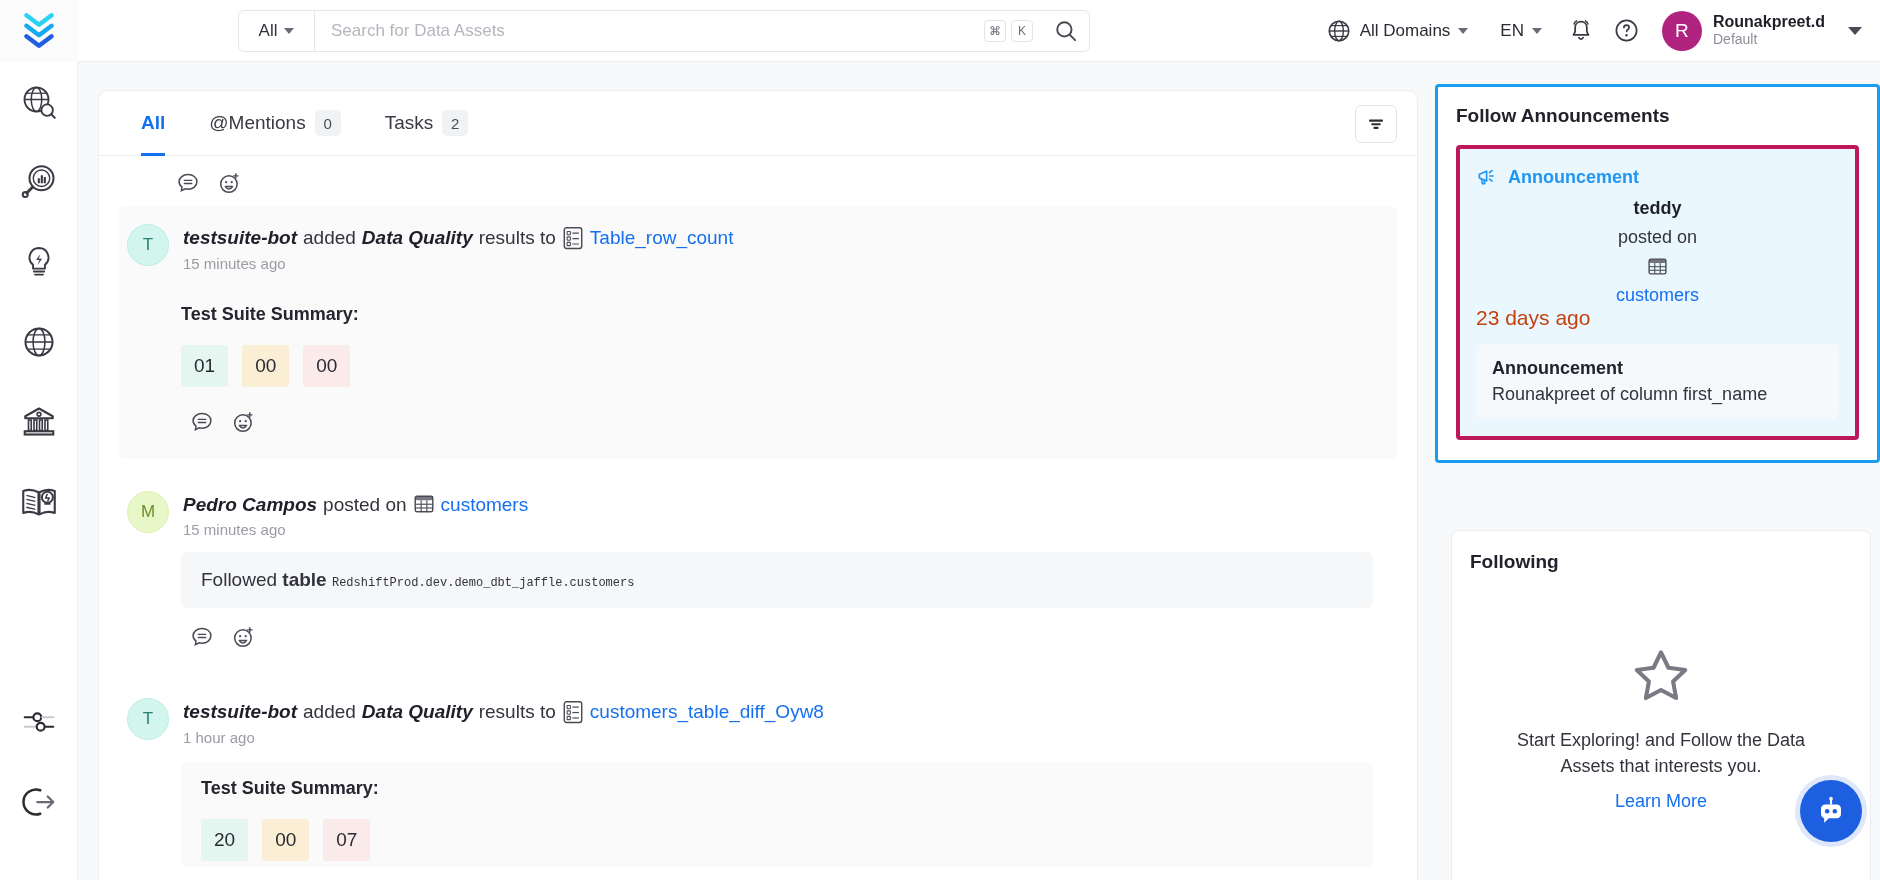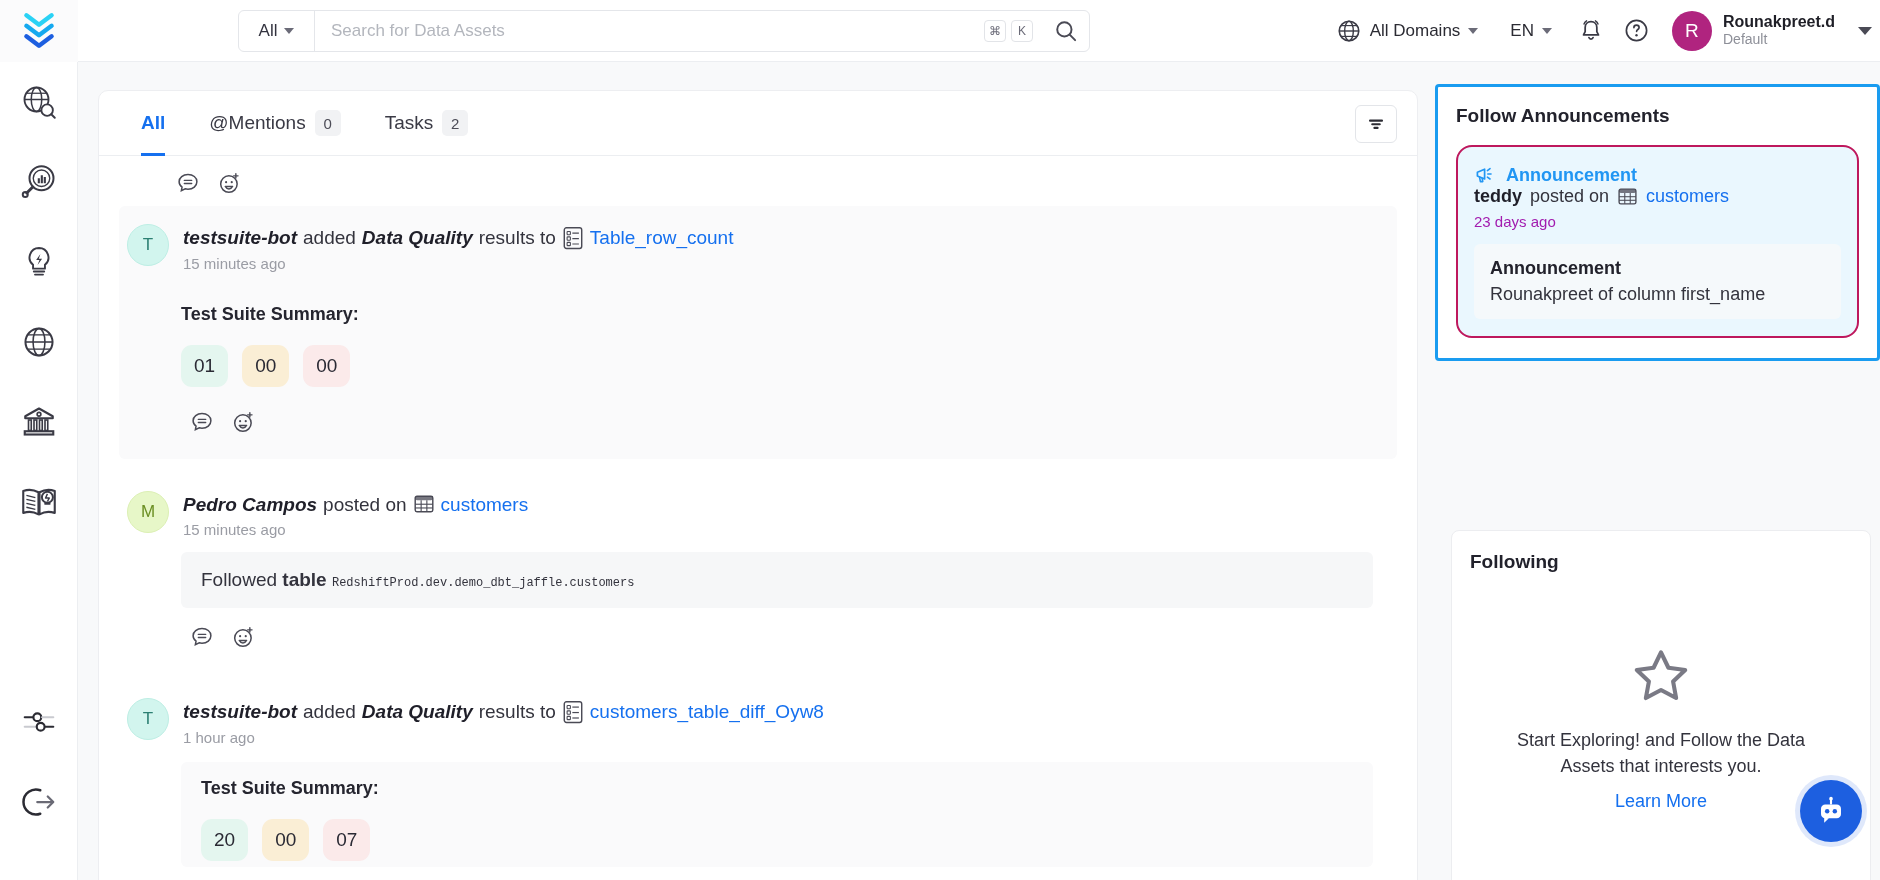--- a/index.html
+++ b/index.html
@@ -47,21 +47,21 @@
     min-width: 22px; height: 22px; border: 1px solid #e2e4e8; border-radius: 4px;
     display: flex; align-items: center; justify-content: center;
     font-size: 12px; color: #6b6b78; background: #fff; padding: 0 4px;
   }
   .search-btn {
     width: 46px; height: 40px; display: flex; align-items: center; justify-content: center;
     background: transparent; border: none; cursor: pointer;
   }
 
   .header-right {
-    margin-left: auto; display: flex; align-items: center; height: 62px; padding-right: 8px; gap: 0;
+    margin-left: auto; display: flex; align-items: center; height: 62px; padding-right: 18px; gap: 0;
   }
   .hr-item { display: flex; align-items: center; gap: 8px; padding: 0 16px; height: 62px; cursor: pointer; }
   .hr-item .label { font-size: 17px; color: #2b2b33; }
   .icon-btn { width: 46px; height: 46px; display: flex; align-items: center; justify-content: center; cursor: pointer; }
   .avatar-wrap { display: flex; align-items: center; gap: 11px; padding-left: 12px; cursor: pointer; }
   .avatar {
     width: 40px; height: 40px; border-radius: 50%; background: #b0247f;
     color: #fff; font-size: 19px; display: flex; align-items: center; justify-content: center;
   }
   .uname { font-size: 16px; font-weight: bold; color: #1f1f27; line-height: 1.15; text-align: center; }
@@ -126,21 +126,21 @@
   .fi-lines { padding-top: 1px; }
   .fi-title { font-size: 19px; color: #33333d; line-height: 1.35; display: flex; align-items: center; flex-wrap: wrap; gap: 6px; }
   .fi-title b { font-weight: bold; color: #1f1f29; font-style: italic; }
   .fi-link { color: #1570ef; text-decoration: none; cursor: pointer; }
   .fi-time { font-size: 15px; color: #9a9ca4; margin-top: 4px; }
 
   .summary-box { margin: 16px 0 0 62px; padding: 16px 0 6px 0; }
   .summary-title { font-size: 18px; font-weight: bold; color: #25252f; }
   .chips { display: flex; gap: 14px; margin-top: 20px; }
   .chip {
-    min-width: 44px; height: 42px; border-radius: 11px; display: flex; align-items: center; justify-content: center;
+    min-width: 44px; height: 42px; border-radius: 3px; display: flex; align-items: center; justify-content: center;
     font-size: 19px; color: #2a2a34; padding: 0 13px;
   }
   .chip-green { background: #e4f6ef; }
   .chip-amber { background: #faeed5; }
   .chip-red { background: #fbeaea; }
 
   .msg-box {
     margin: 14px 0 0 62px; background: #f6f7f8; border-radius: 6px;
     padding: 17px 20px; font-size: 19px; color: #33333d; width: 1192px;
   }
@@ -152,27 +152,27 @@
   .block-bg { background: #fafafb; border-radius: 6px; margin: 0 0 0 0; padding-bottom: 6px; }
 
   
   .right-col { position: absolute; top: 0; left: 1357px; width: 445px; height: 818px; }
   .ann-panel {
     position: absolute; top: 22px; left: 0; width: 445px;
     background: #fff; border: 3px solid #1a9cf0; border-radius: 4px; padding: 18px 18px 20px 18px;
   }
   .panel-title { font-size: 19px; font-weight: bold; color: #22222c; }
   .ann-card {
-    margin-top: 18px; background: #eaf7fe; border: 2px solid #be185d; border-radius: 16px;
+    margin-top: 18px; background: #eaf7fe; border: 4px solid #be185d; border-radius: 4px;
     padding: 17px 16px;
   }
   .ann-kind { display: flex; align-items: center; gap: 10px; font-size: 18px; font-weight: bold; color: #2196f3; }
-  .ann-line { font-size: 18px; color: #33333d; display: flex; align-items: center; gap: 8px; flex-wrap: wrap; }
+  .ann-line { margin-top: 10px; font-size: 18px; color: #33333d; display: flex; align-items: center; gap: 8px; flex-wrap: wrap; flex-direction: column; }
   .ann-line b { font-weight: bold; color: #1f1f29; }
-  .ann-time { margin-top: 6px; font-size: 15px; color: #a21caf; }
+  .ann-time { font-size: 21px; color: #c2410c; }
   .ann-body { margin-top: 14px; background: #f5f9fb; border-radius: 6px; padding: 14px 16px; }
   .ann-body-title { font-size: 18px; font-weight: bold; color: #22222c; }
   .ann-body-text { margin-top: 5px; font-size: 18px; color: #33333d; }
 
   .following-panel {
     position: absolute; top: 468px; left: 16px; width: 420px; height: 380px;
     background: #fff; border: 1px solid #ecedf0; border-radius: 8px; padding: 20px 18px;
   }
   .empty-wrap { position: absolute; left: 0; right: 0; top: 112px; text-align: center; }
   .empty-text { margin-top: 14px; font-size: 18px; color: #33333d; line-height: 1.45; padding: 0 40px; }

